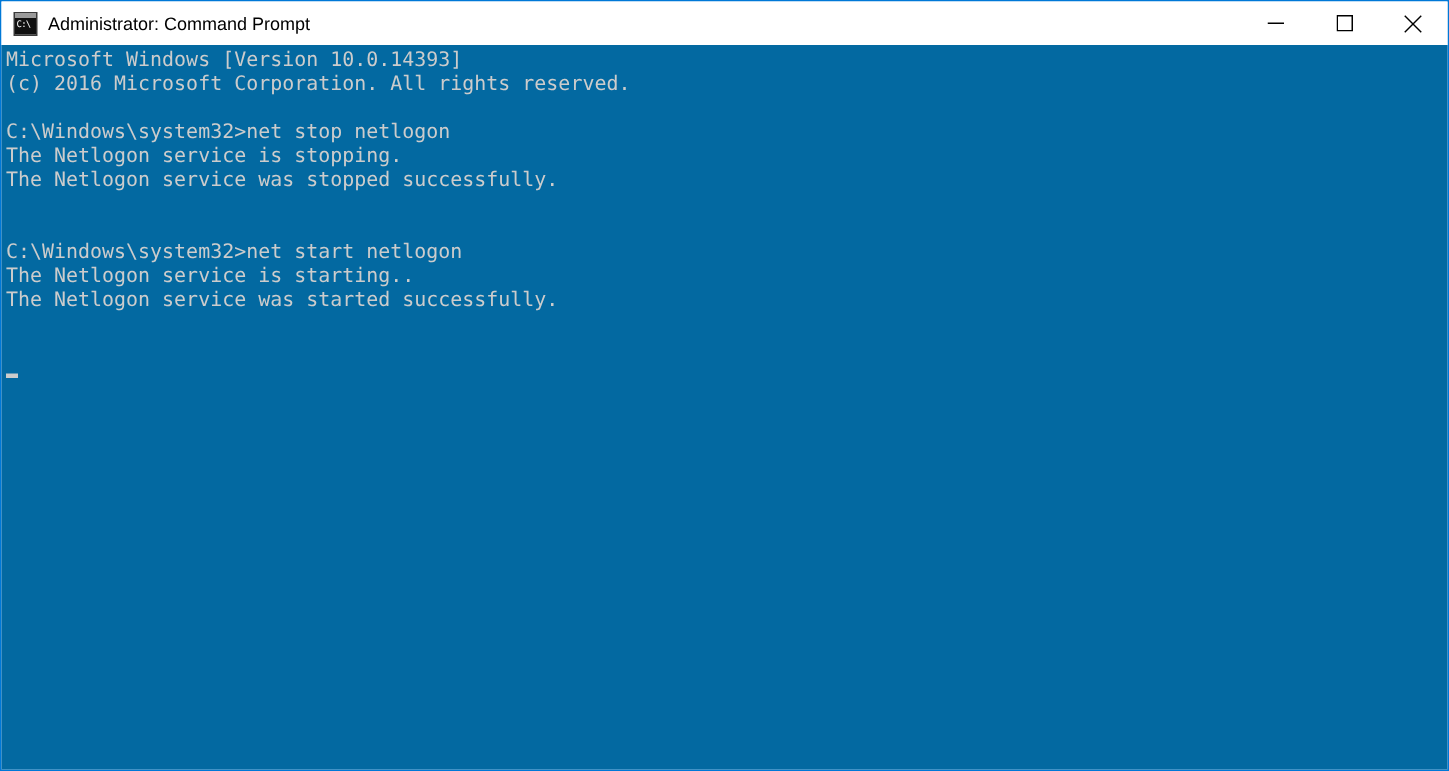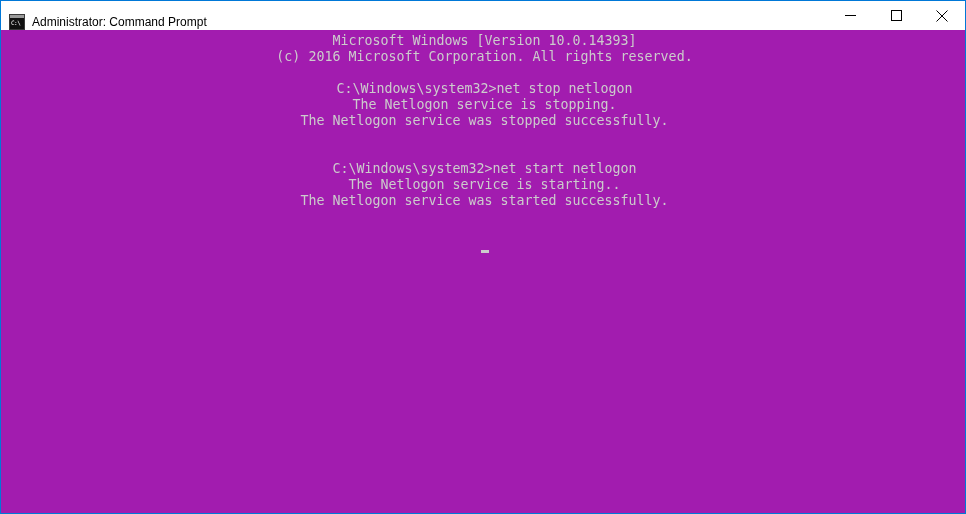--- a/index.html
+++ b/index.html
@@ -24,21 +24,21 @@
     display: flex;
     flex-direction: column;
   }
 
   
   .titlebar {
     height: 29px;
     flex: 0 0 29px;
     background: #ffffff;
     display: flex;
-    align-items: flex-end;
+    align-items: center;
     position: relative;
     user-select: none;
   }
 
   .title-icon {
     width: 16px;
     height: 16px;
     margin-left: 8px;
     margin-right: 7px;
     flex: 0 0 16px;
@@ -96,24 +96,23 @@
     background: transparent;
     border: none;
     padding: 0;
     cursor: default;
   }
   .win-btn svg { display: block; }
 
   
   .console {
     flex: 1 1 auto;
-    background: #a21caf;
+    background: #0369a1;
     overflow: hidden;
     position: relative;
-    text-align: center;
   }
 
   .console-text {
     margin: 0;
     padding: 3px 0 0 3px;
     font-family: "DejaVu Sans Mono", monospace;
     font-size: 13.3px;
     line-height: 16px;
     color: #cccccc;
     white-space: pre;

